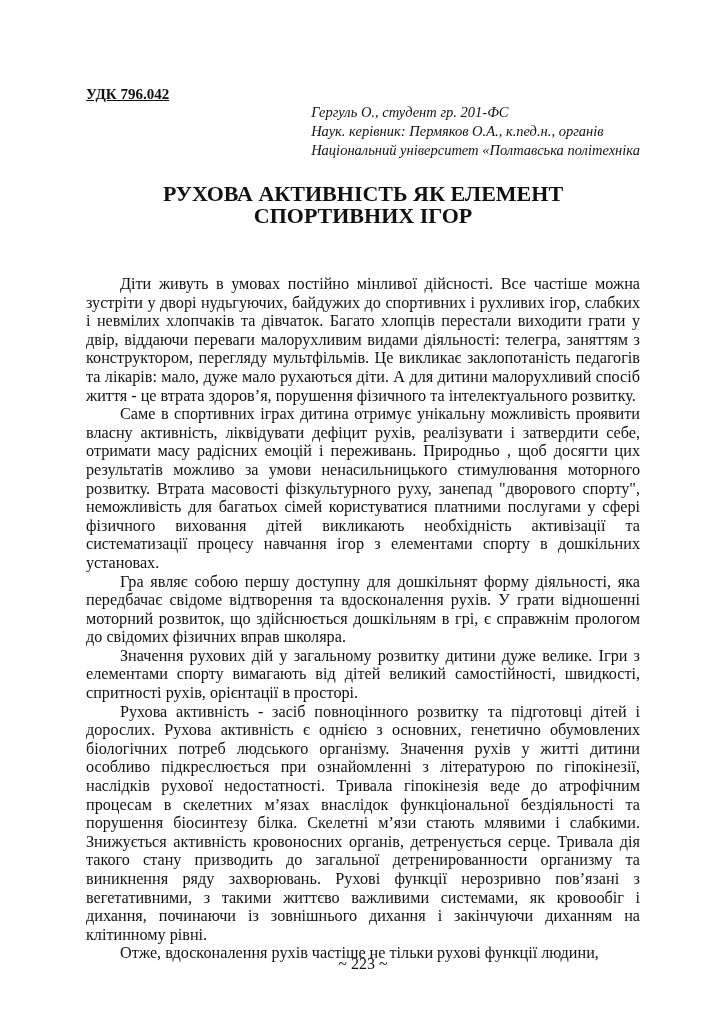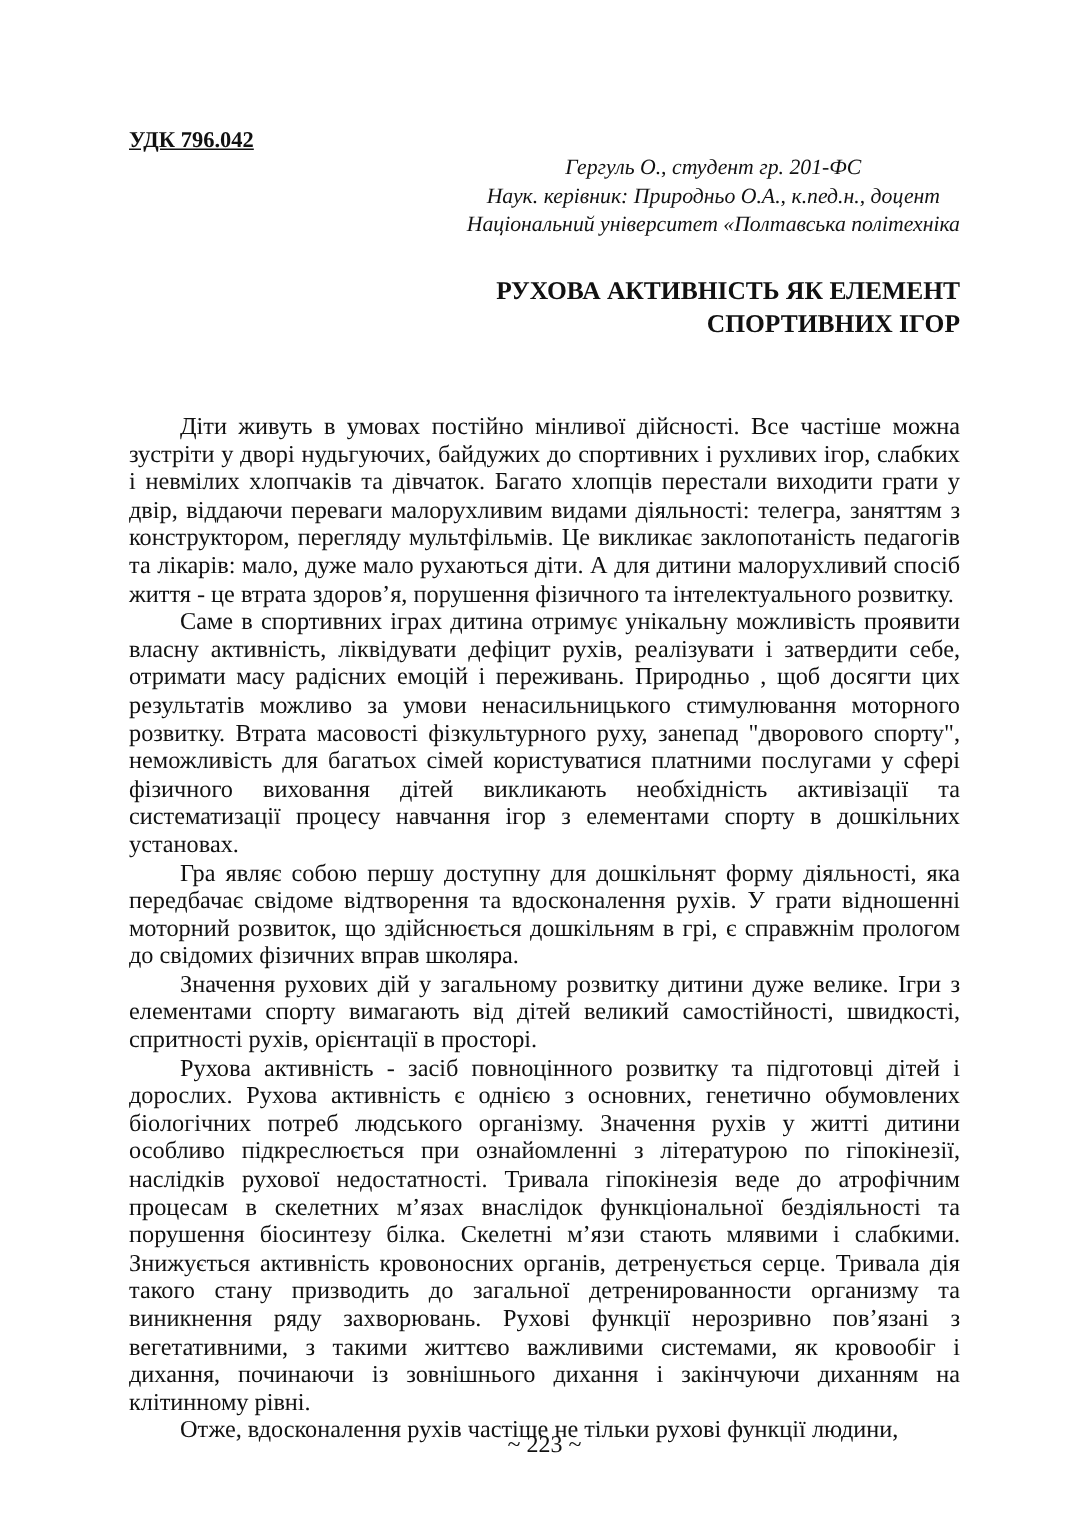--- a/index.html
+++ b/index.html
@@ -1,39 +1,39 @@
 <!DOCTYPE html>
 <html><head>
   <meta charset="utf-8">
   <style>
     html, body { margin: 0; padding: 0; background: #ffffff; }
     body { width: 724px; height: 1024px; position: relative; overflow: hidden;
            font-family: "Liberation Serif", "DejaVu Serif", serif; color: #111; }
     .page { position: absolute; left: 86px; top: 0; width: 554px; }
     .udk { position: absolute; top: 86px; left: 0; font-weight: bold; font-size: 15px; text-decoration: underline; }
-    .authors { position: absolute; top: 103px; right: 0; text-align: center;
+    .authors { position: absolute; top: 103px; right: 0; text-align: left;
                font-style: italic; font-size: 14.5px; line-height: 19px; }
     .authors div { white-space: nowrap; }
-    .title { position: absolute; top: 183px; left: 0; width: 554px; text-align: right;
-             font-weight: bold; font-size: 17px; line-height: 22px; }
+    .title { position: absolute; top: 183px; left: 0; width: 554px; text-align: center;
+             font-weight: bold; font-size: 22px; line-height: 22px; }
     .body { position: absolute; top: 236px; left: 0; width: 554px;
             font-size: 16.2px; line-height: 18.6px; text-align: justify; margin-top: 39px; }
     .body p { margin: 0; text-indent: 34px; }
     .footer { position: absolute; top: 955px; left: 0; width: 554px; text-align: center;
               font-size: 16px; }
   </style>
 </head>
 <body>
 
 <div class="page">
   <div class="udk">УДК 796.042</div>
 
   <div class="authors">
     <div>Гергуль О., студент гр. 201-ФС</div>
-    <div>Наук. керівник: Природньо О.А., к.пед.н., доцент</div>
+    <div>Наук. керівник: Пермяков О.А., к.пед.н., органів</div>
     <div>Національний університет «Полтавська політехніка</div>
   </div>
 
   <div class="title">
     <div>РУХОВА АКТИВНІСТЬ ЯК ЕЛЕМЕНТ</div>
     <div>СПОРТИВНИХ ІГОР</div>
   </div>
 
   <div class="body">
     <p>Діти живуть в умовах постійно мінливої дійсності. Все частіше можна зустріти у дворі нудьгуючих, байдужих до спортивних і рухливих ігор, слабких і невмілих хлопчаків та дівчаток. Багато хлопців перестали виходити грати у двір, віддаючи переваги малорухливим видами діяльності: телегра, заняттям з конструктором, перегляду мультфільмів. Це викликає заклопотаність педагогів та лікарів: мало, дуже мало рухаються діти. А для дитини малорухливий спосіб життя - це втрата здоров’я, порушення фізичного та інтелектуального розвитку.</p>

